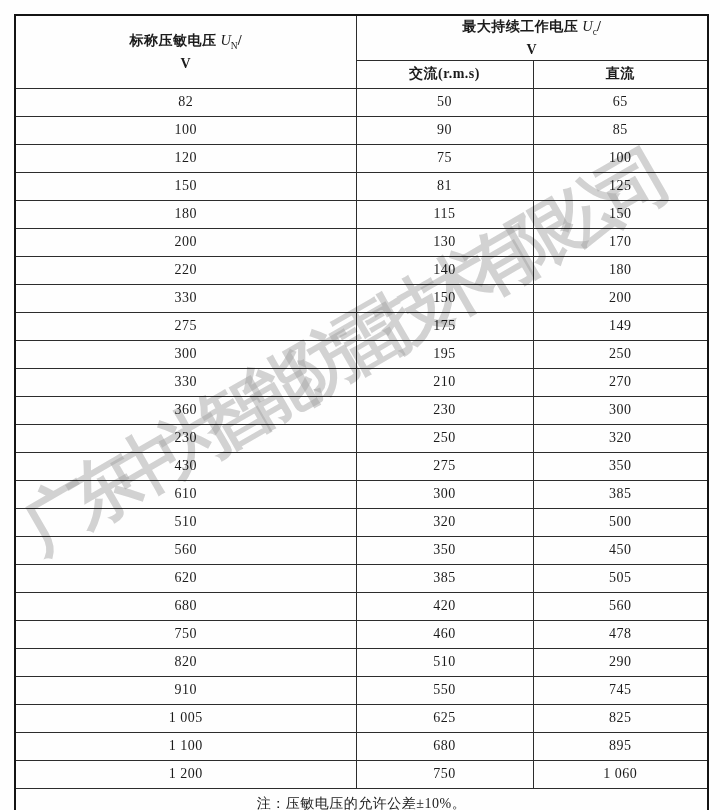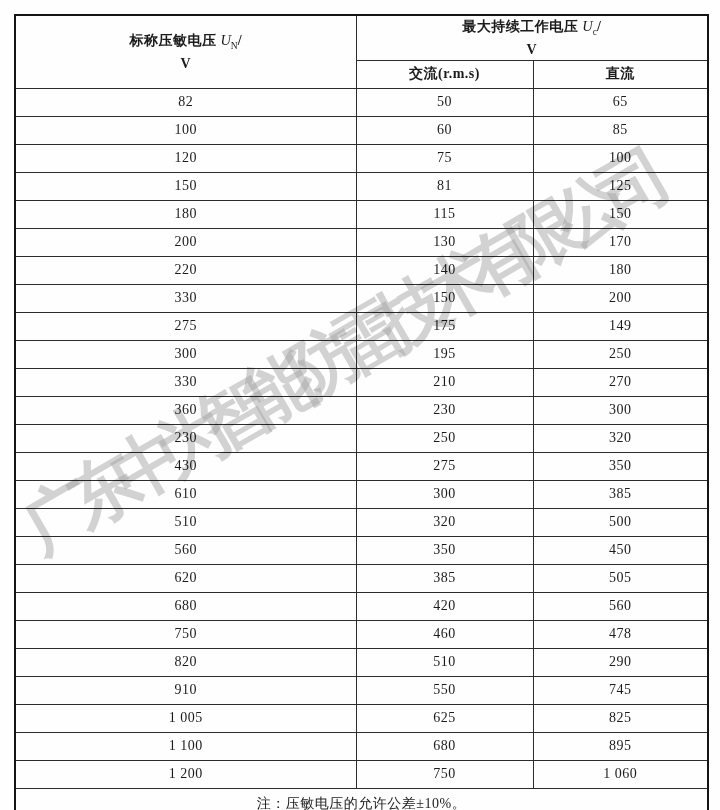--- a/index.html
+++ b/index.html
@@ -128,21 +128,21 @@
       </tr>
     </thead>
     <tbody id="tbody">
         <tr>
           <td>82</td>
           <td>50</td>
           <td>65</td>
         </tr>
         <tr>
           <td>100</td>
-          <td>60</td>
+          <td>90</td>
           <td>85</td>
         </tr>
         <tr>
           <td>120</td>
           <td>75</td>
           <td>100</td>
         </tr>
         <tr>
           <td>150</td>
           <td>81</td>

